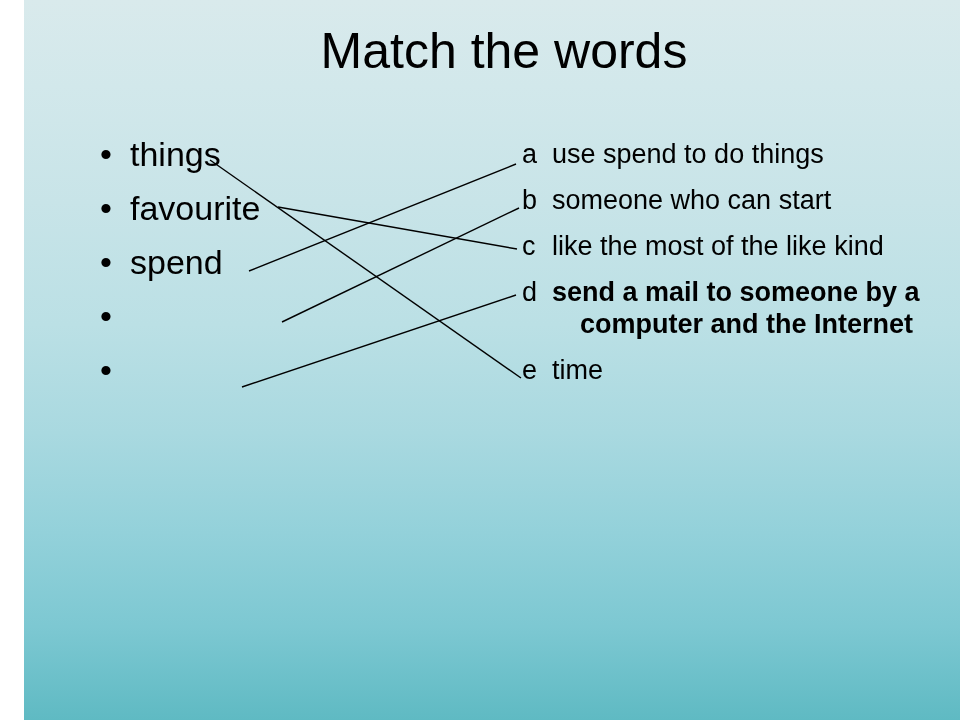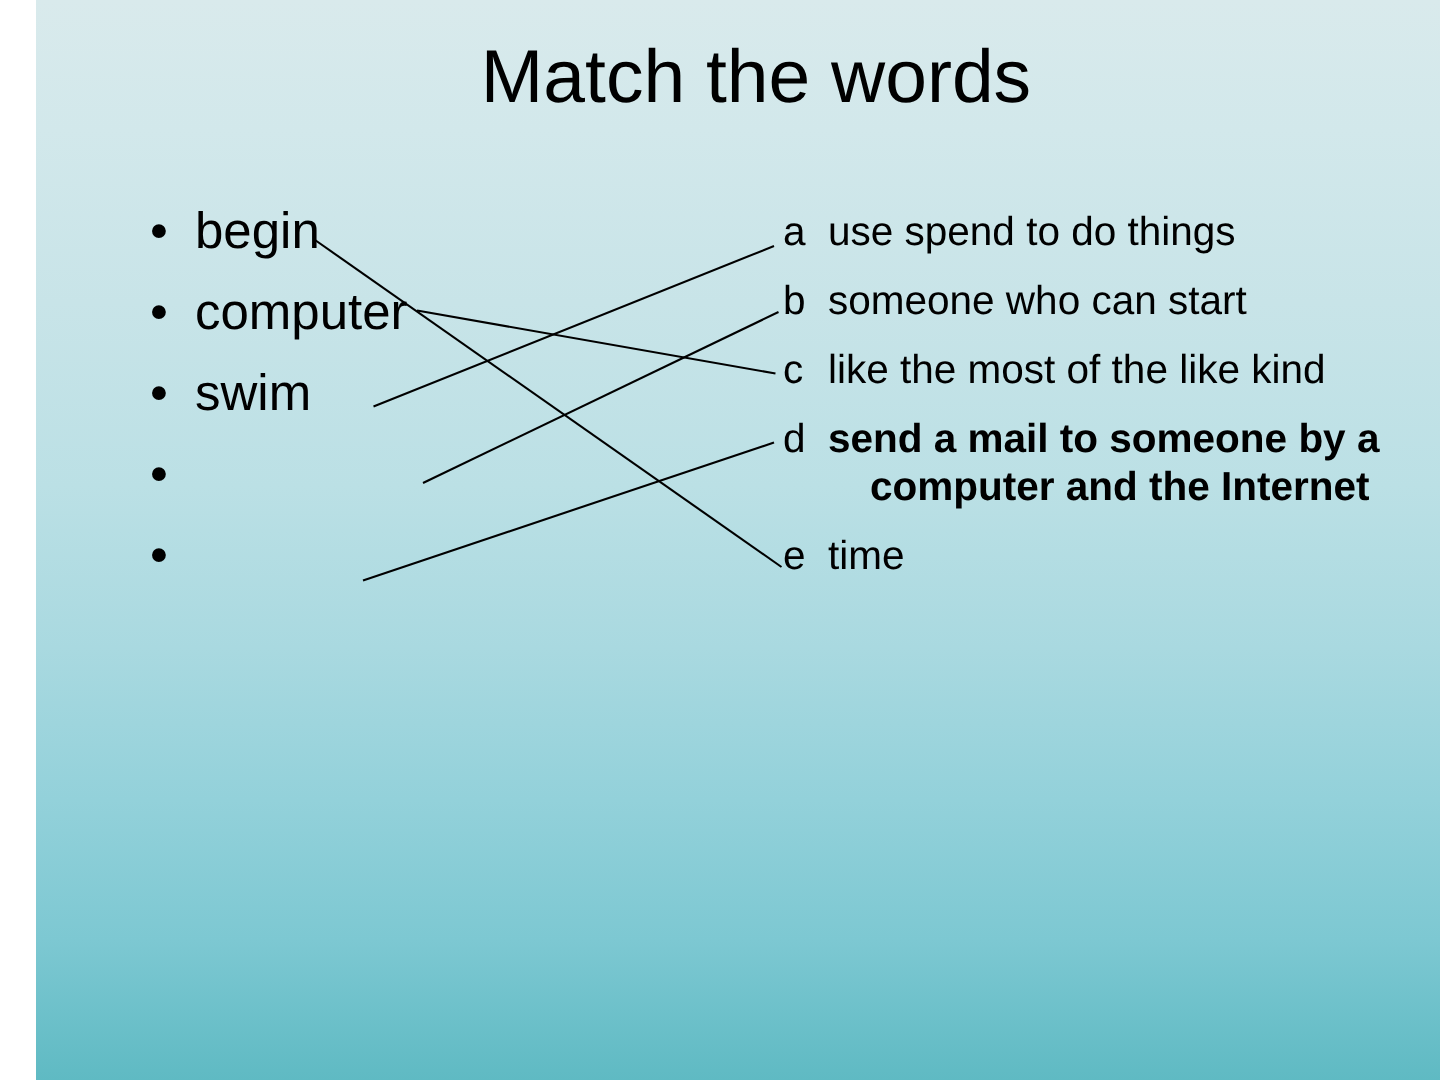--- a/index.html
+++ b/index.html
@@ -117,31 +117,31 @@
 <body>
 
 <div id="slide">
 
   <div id="slide-title">Match the words</div>
 
   <div id="words-column">
 
     <div class="word-item">
       <span class="word-bullet">•</span>
-      <span class="word-label">begin</span>
+      <span class="word-label">things</span>
     </div>
 
     <div class="word-item">
       <span class="word-bullet">•</span>
-      <span class="word-label">computer</span>
+      <span class="word-label">favourite</span>
     </div>
 
     <div class="word-item">
       <span class="word-bullet">•</span>
-      <span class="word-label">swim</span>
+      <span class="word-label">spend</span>
     </div>
 
     <div class="word-item">
       <span class="word-bullet">•</span>
     </div>
 
     <div class="word-item">
       <span class="word-bullet">•</span>
     </div>
 

